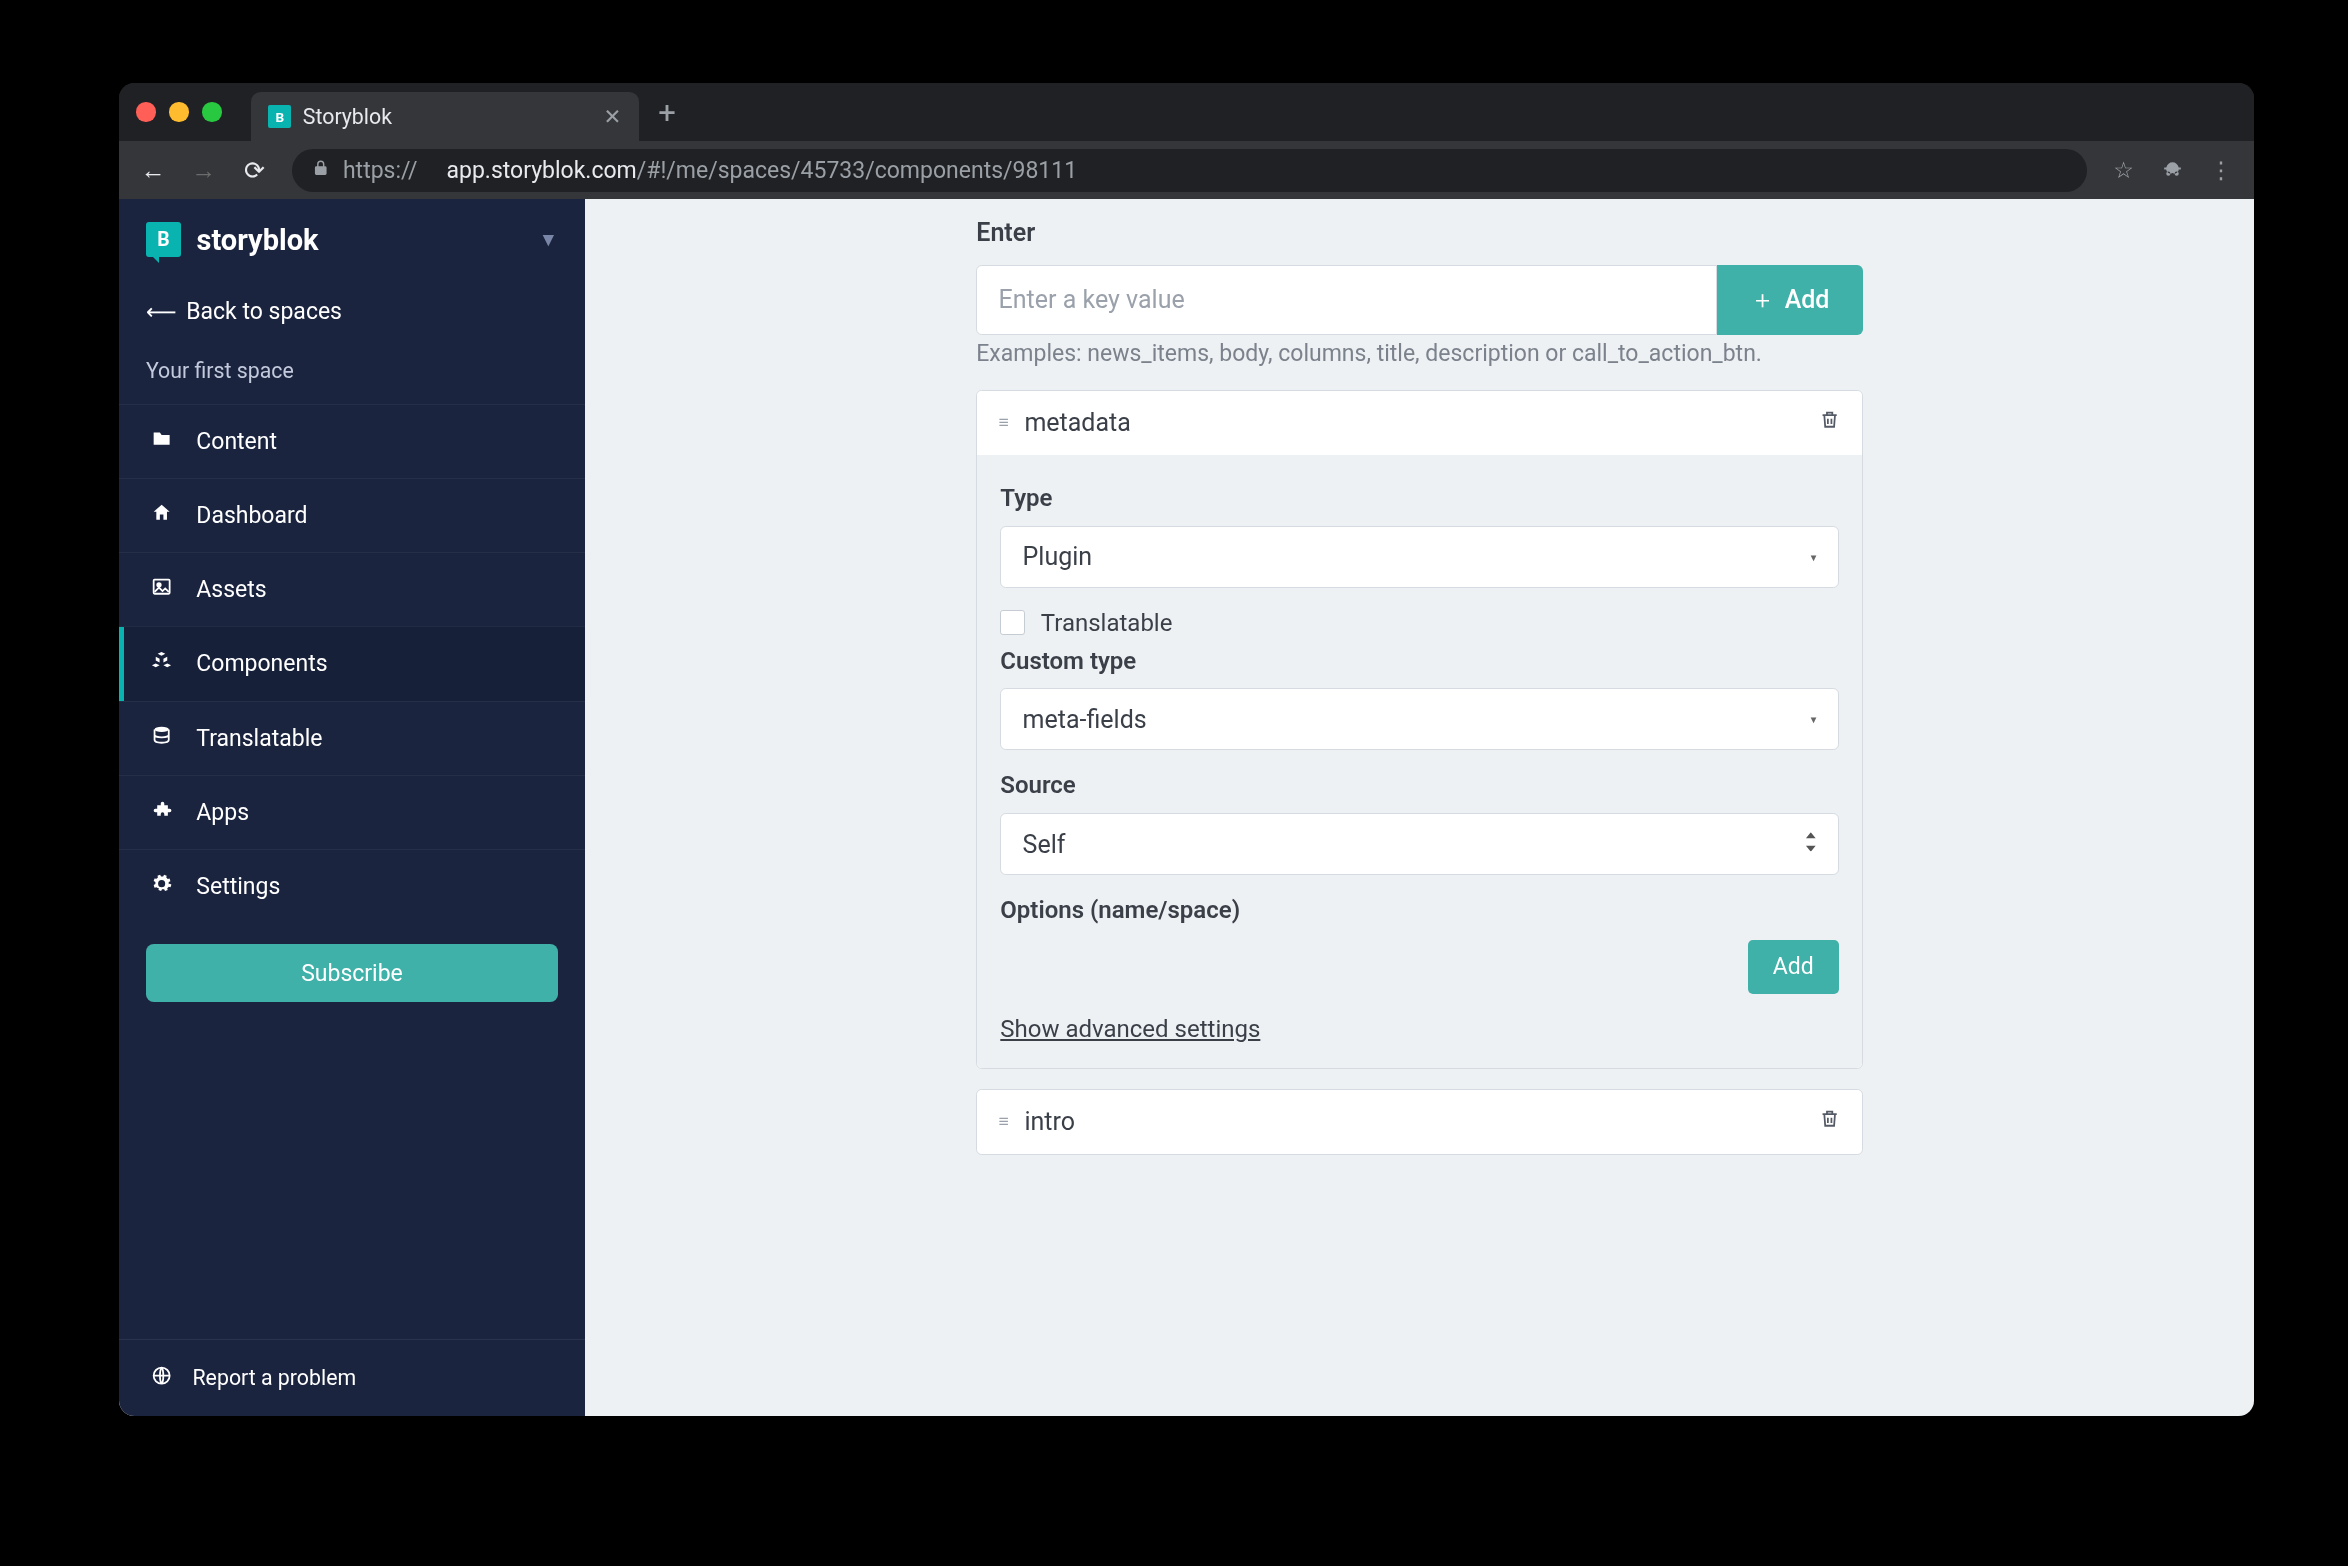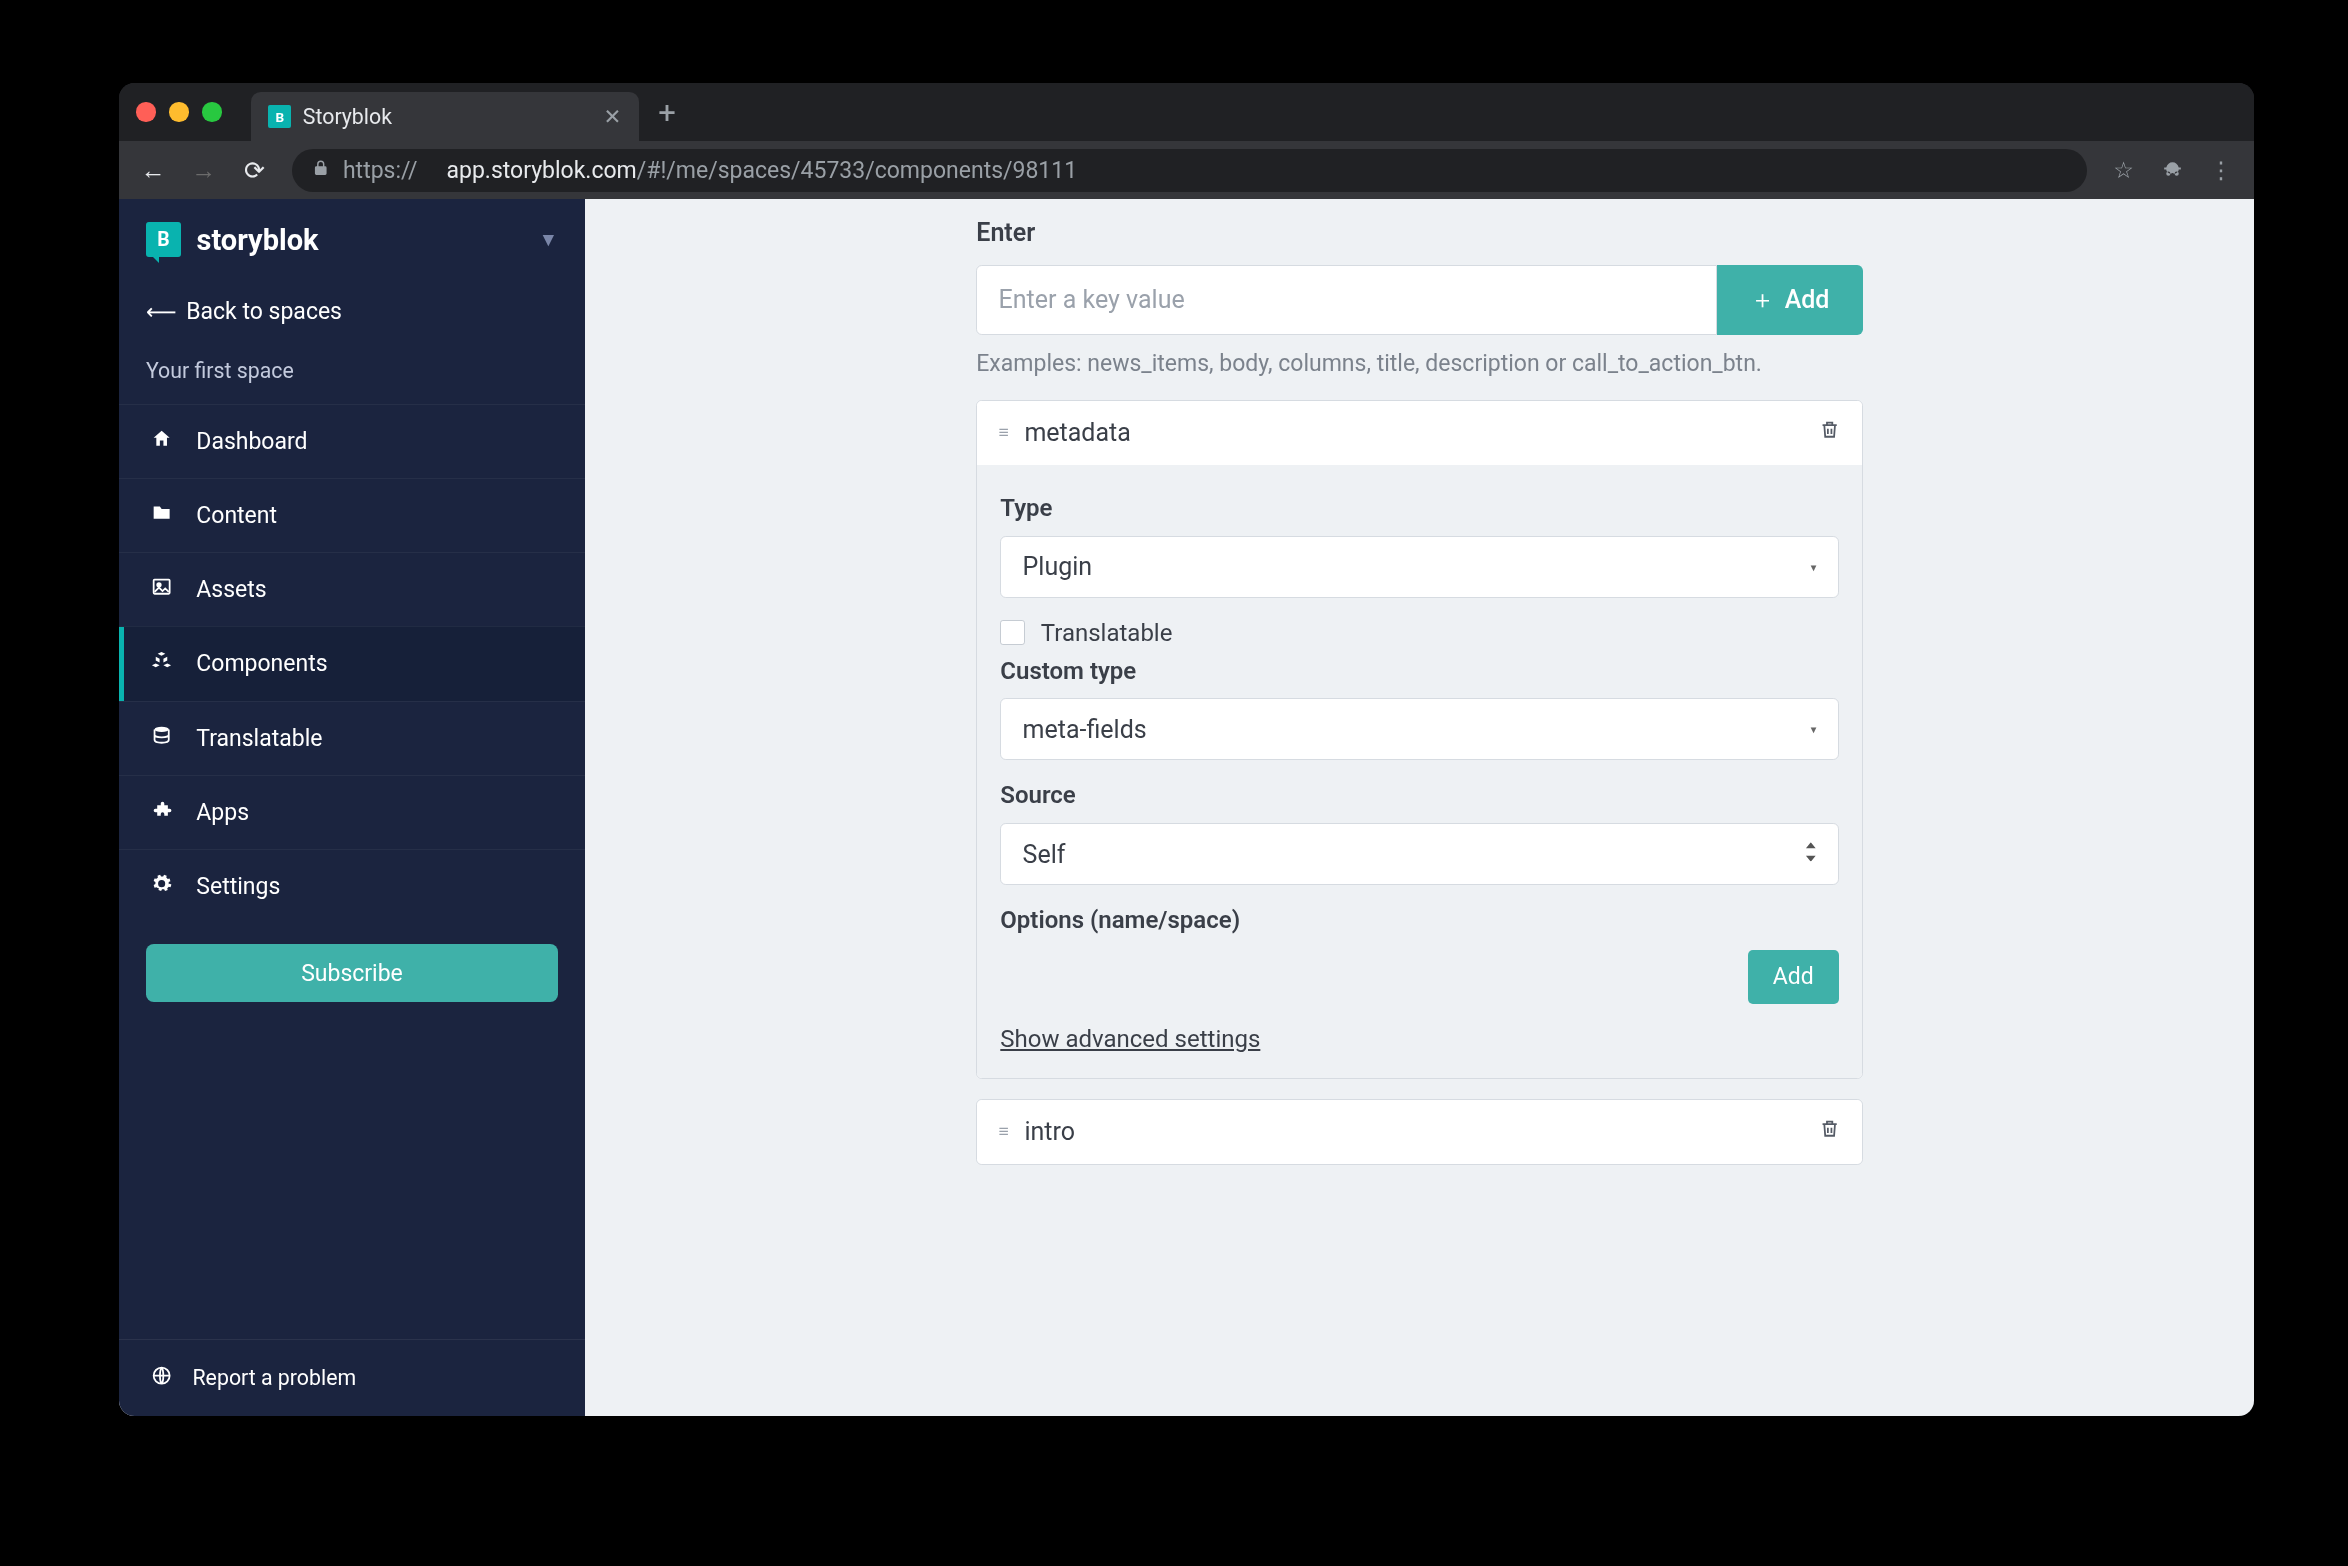--- a/index.html
+++ b/index.html
@@ -50,21 +50,21 @@
 .sb-item.active::before { content:""; position:absolute; left:0; top:0; bottom:0; width:4.9px; background:#09b3af; }
 .sb-icon { width: 27px; text-align:center; font-size: 21.3px; color:#fff; }
 .sb-subscribe { margin: 21.3px 27px; background:#3fb1a9; color:#fff; text-align:center; padding: 15.5px 0; border-radius: 7.8px; font-size: 23px; cursor:pointer; }
 .sb-footer { margin-top:auto; border-top: 1px solid rgba(255,255,255,0.07);}
 .sb-report { display:flex; align-items:center; gap:17.5px; padding: 25px 29px; font-size:21.3px; cursor:pointer; }
 
 
 .main { flex:1; overflow-y:auto; padding: 19.4px 0 0 0; }
 .main-inner { max-width: 902px; margin: 0 auto; padding: 0 7.8px; }
 .section-label { font-size: 25px; font-weight: 600; color: #3a3f48; margin-bottom: 17.5px; }
-.schema-add-row { display:flex; gap:0; margin-bottom: 15px; }
+.schema-add-row { display:flex; gap:0; margin-bottom: 5px; }
 .schema-input { flex:1; height: 70px; border: 1px solid #d6dbe1; background:#fff; padding: 0 21.3px; font-size: 25px; color:#333; border-radius: 5.8px 0 0 5.8px; }
 .schema-input::placeholder { color:#9aa1ab; }
 .add-btn { width: 146px; background:#3fb1a9; color:#fff; border:none; font-size:25px; font-weight:500; display:flex; align-items:center; justify-content:center; gap:9.7px; border-radius: 0 5.8px 5.8px 0; cursor:pointer;}
 .examples { color:#7b828c; font-size: 23px; margin-bottom: 23px; }
 
 .field-card { border:1px solid #d6dbe1; border-radius:5.8px; margin-bottom: 19.4px; background:#fff; overflow:hidden; }
 .field-header { display:flex; align-items:center; padding: 17.5px 21.3px; gap:17.5px; background:#fff; }
 .drag-handle { color:#9aa1ab; font-size:17.5px; cursor:grab; letter-spacing:-1.9px; display:inline-block; }
 .field-name { font-size: 25px; color:#3a3f48; flex:1; }
 .trash { color:#555b66; font-size:23px; cursor:pointer; }
@@ -135,29 +135,29 @@
         <div class="sb-caret">▼</div>
       </div>
       <div class="sb-back">
         <span class="sb-back-arrow">⟵</span>
         <span>Back to spaces</span>
       </div>
       <div class="sb-space">Your first space</div>
       <div class="sb-nav">
         <div class="sb-item">
           <span class="sb-icon"><svg width="21.3" height="21.3" viewBox="0 0 24 24" fill="#fff">
+                  <path d="M3 5h7l2 3h9v11H3V5z"></path>
+                </svg></span>
+          <span>Content</span>
+        </div>
+        <div class="sb-item">
+          <span class="sb-icon"><svg width="21.3" height="21.3" viewBox="0 0 24 24" fill="#fff">
                   <path d="M12 3l9 8h-3v9h-4v-6h-4v6H6v-9H3l9-8z"></path>
                 </svg></span>
           <span>Dashboard</span>
-        </div>
-        <div class="sb-item">
-          <span class="sb-icon"><svg width="21.3" height="21.3" viewBox="0 0 24 24" fill="#fff">
-                  <path d="M3 5h7l2 3h9v11H3V5z"></path>
-                </svg></span>
-          <span>Content</span>
         </div>
         <div class="sb-item">
           <span class="sb-icon"><svg width="21.3" height="21.3" viewBox="0 0 24 24" fill="none" stroke="#fff" stroke-width="2">
                   <rect x="3" y="4" width="18" height="16" rx="1"></rect>
                   <circle cx="9" cy="10" r="2" fill="#fff"></circle>
                   <path d="M4 18l5-5 4 4 3-3 4 4" stroke="#fff"></path>
                 </svg></span>
           <span>Assets</span>
         </div>
         <div class="sb-item active">

